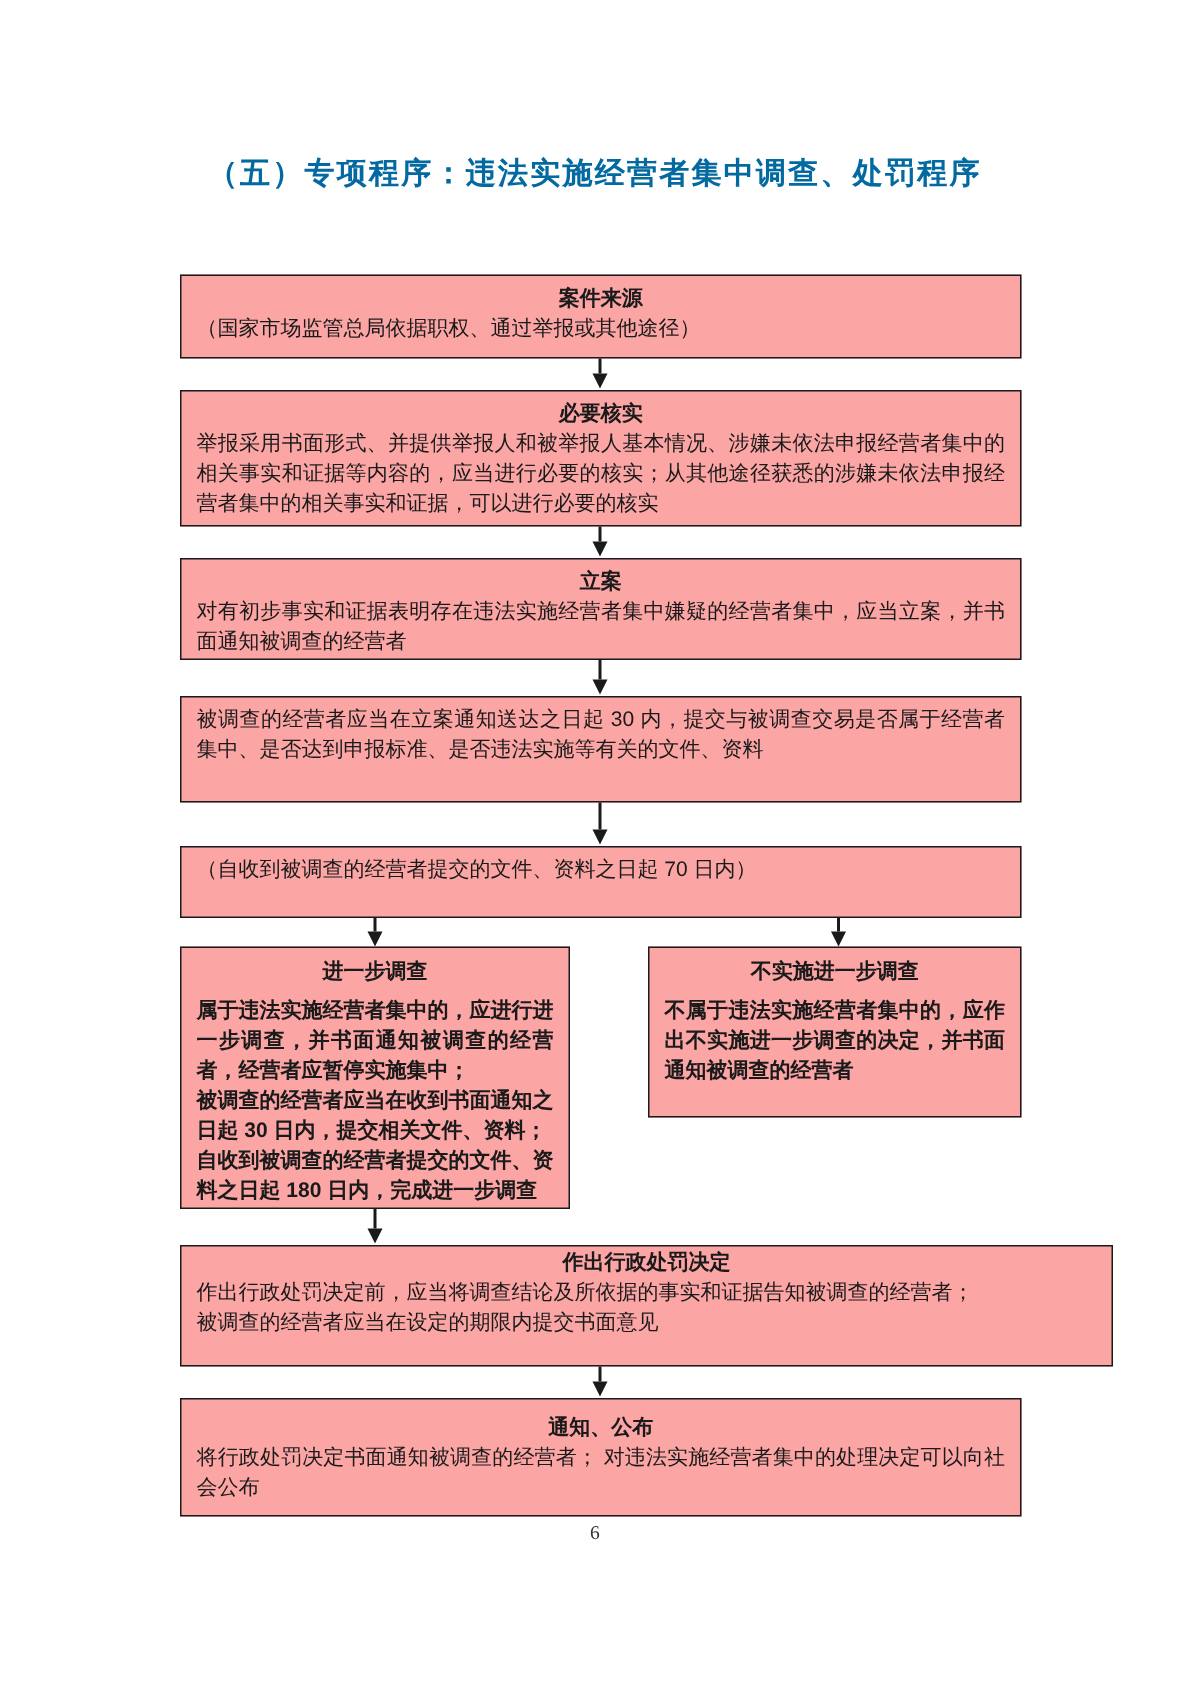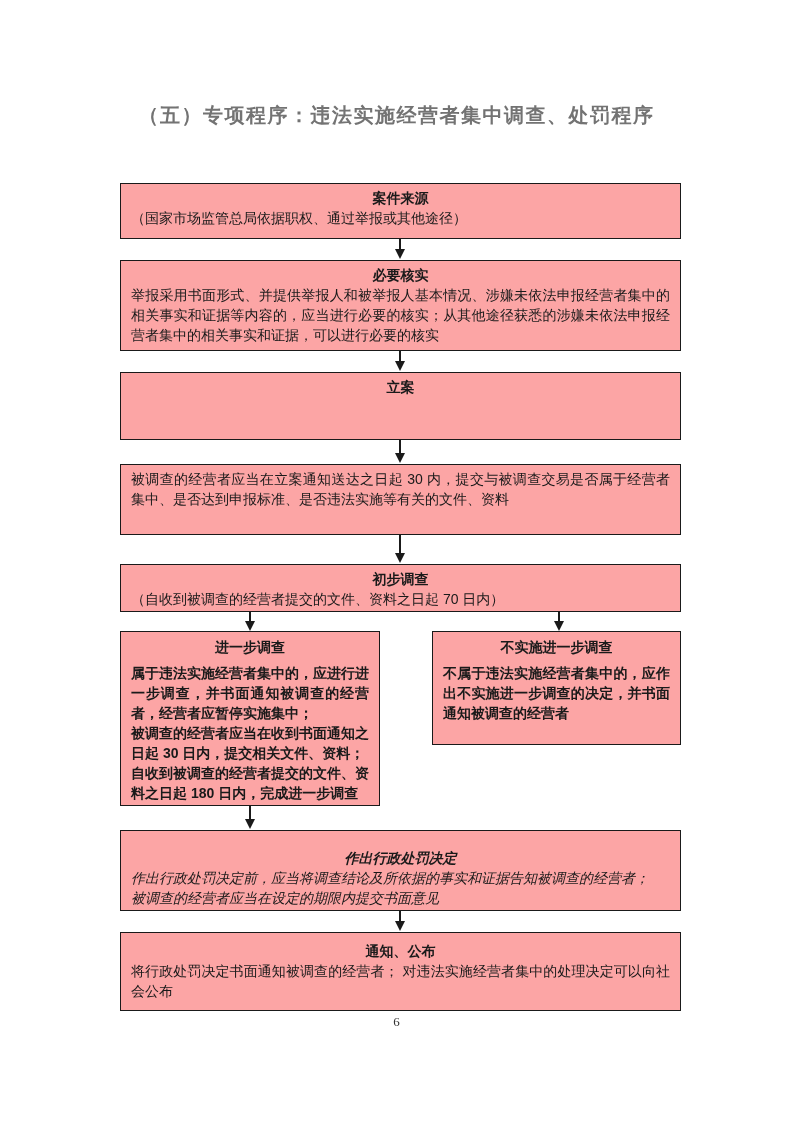--- a/index.html
+++ b/index.html
@@ -21,21 +21,21 @@
     position: absolute;
     top: 102px;
     left: 0;
     width: 100%;
     margin: 0;
     text-align: center;
     font-family: "Liberation Serif", "DejaVu Serif", serif;
     font-size: 20px;
     font-weight: bold;
     letter-spacing: 1.5px;
-    color: #737373;
+    color: #0369a1;
   }
   .box {
     position: absolute;
     box-sizing: border-box;
     border: 1.5px solid #1a1a1a;
     background: #fca5a5;
     padding: 4px 10px 3px 10px;
     font-size: 14px;
     line-height: 20px;
   }
@@ -111,38 +111,38 @@
     <div class="box-body">举报采用书面形式、并提供举报人和被举报人基本情况、涉嫌未依法申报经营者集中的相关事实和证据等内容的，应当进行必要的核实；从其他途径获悉的涉嫌未依法申报经营者集中的相关事实和证据，可以进行必要的核实</div>
   </div>
 
   <div class="varrow" style="left:394px; top:351px; height:20px;">
     <div class="shaft"></div>
     <div class="head"></div>
   </div>
 
   <div class="box" style="left:120px; top:372px; width:561px; height:68px;">
     <div class="box-title">立案</div>
+    <div class="box-body">对有初步事实和证据表明存在违法实施经营者集中嫌疑的经营者集中，应当立案，并书面通知被调查的经营者</div>
   </div>
 
   <div class="varrow" style="left:394px; top:440px; height:23px;">
     <div class="shaft"></div>
     <div class="head"></div>
   </div>
 
   <div class="box" style="left:120px; top:464px; width:561px; height:71px;">
     <div class="box-body">被调查的经营者应当在立案通知送达之日起 30 内，提交与被调查交易是否属于经营者集中、是否达到申报标准、是否违法实施等有关的文件、资料</div>
   </div>
 
   <div class="varrow" style="left:394px; top:535px; height:28px;">
     <div class="shaft"></div>
     <div class="head"></div>
   </div>
 
   <div class="box" style="left:120px; top:564px; width:561px; height:48px;">
-    <div class="box-title">初步调查</div>
     <div class="box-body center">（自收到被调查的经营者提交的文件、资料之日起 70 日内）</div>
   </div>
 
   <div class="varrow" style="left:244px; top:612px; height:19px;">
     <div class="shaft"></div>
     <div class="head"></div>
   </div>
   <div class="varrow" style="left:553px; top:612px; height:19px;">
     <div class="shaft"></div>
     <div class="head"></div>
@@ -158,21 +158,21 @@
   <div class="box" style="left:432px; top:631px; width:249px; height:114px; padding-top:5px;">
     <div class="box-title">不实施进一步调查</div>
     <div class="box-body gap">不属于违法实施经营者集中的，应作出不实施进一步调查的决定，并书面通知被调查的经营者</div>
   </div>
 
   <div class="varrow" style="left:244px; top:806px; height:23px;">
     <div class="shaft"></div>
     <div class="head"></div>
   </div>
 
-  <div class="box" style="left:120px; top:830px; width:561px; height:81px; padding-top:17px;font-style:italic;">
+  <div class="box" style="left:120px; top:830px; width:622px; height:81px; padding-top:0;">
     <div class="box-title">作出行政处罚决定</div>
     <div class="box-body">作出行政处罚决定前，应当将调查结论及所依据的事实和证据告知被调查的经营者；
 被调查的经营者应当在设定的期限内提交书面意见</div>
   </div>
 
   <div class="varrow" style="left:394px; top:911px; height:20px;">
     <div class="shaft"></div>
     <div class="head"></div>
   </div>
 

